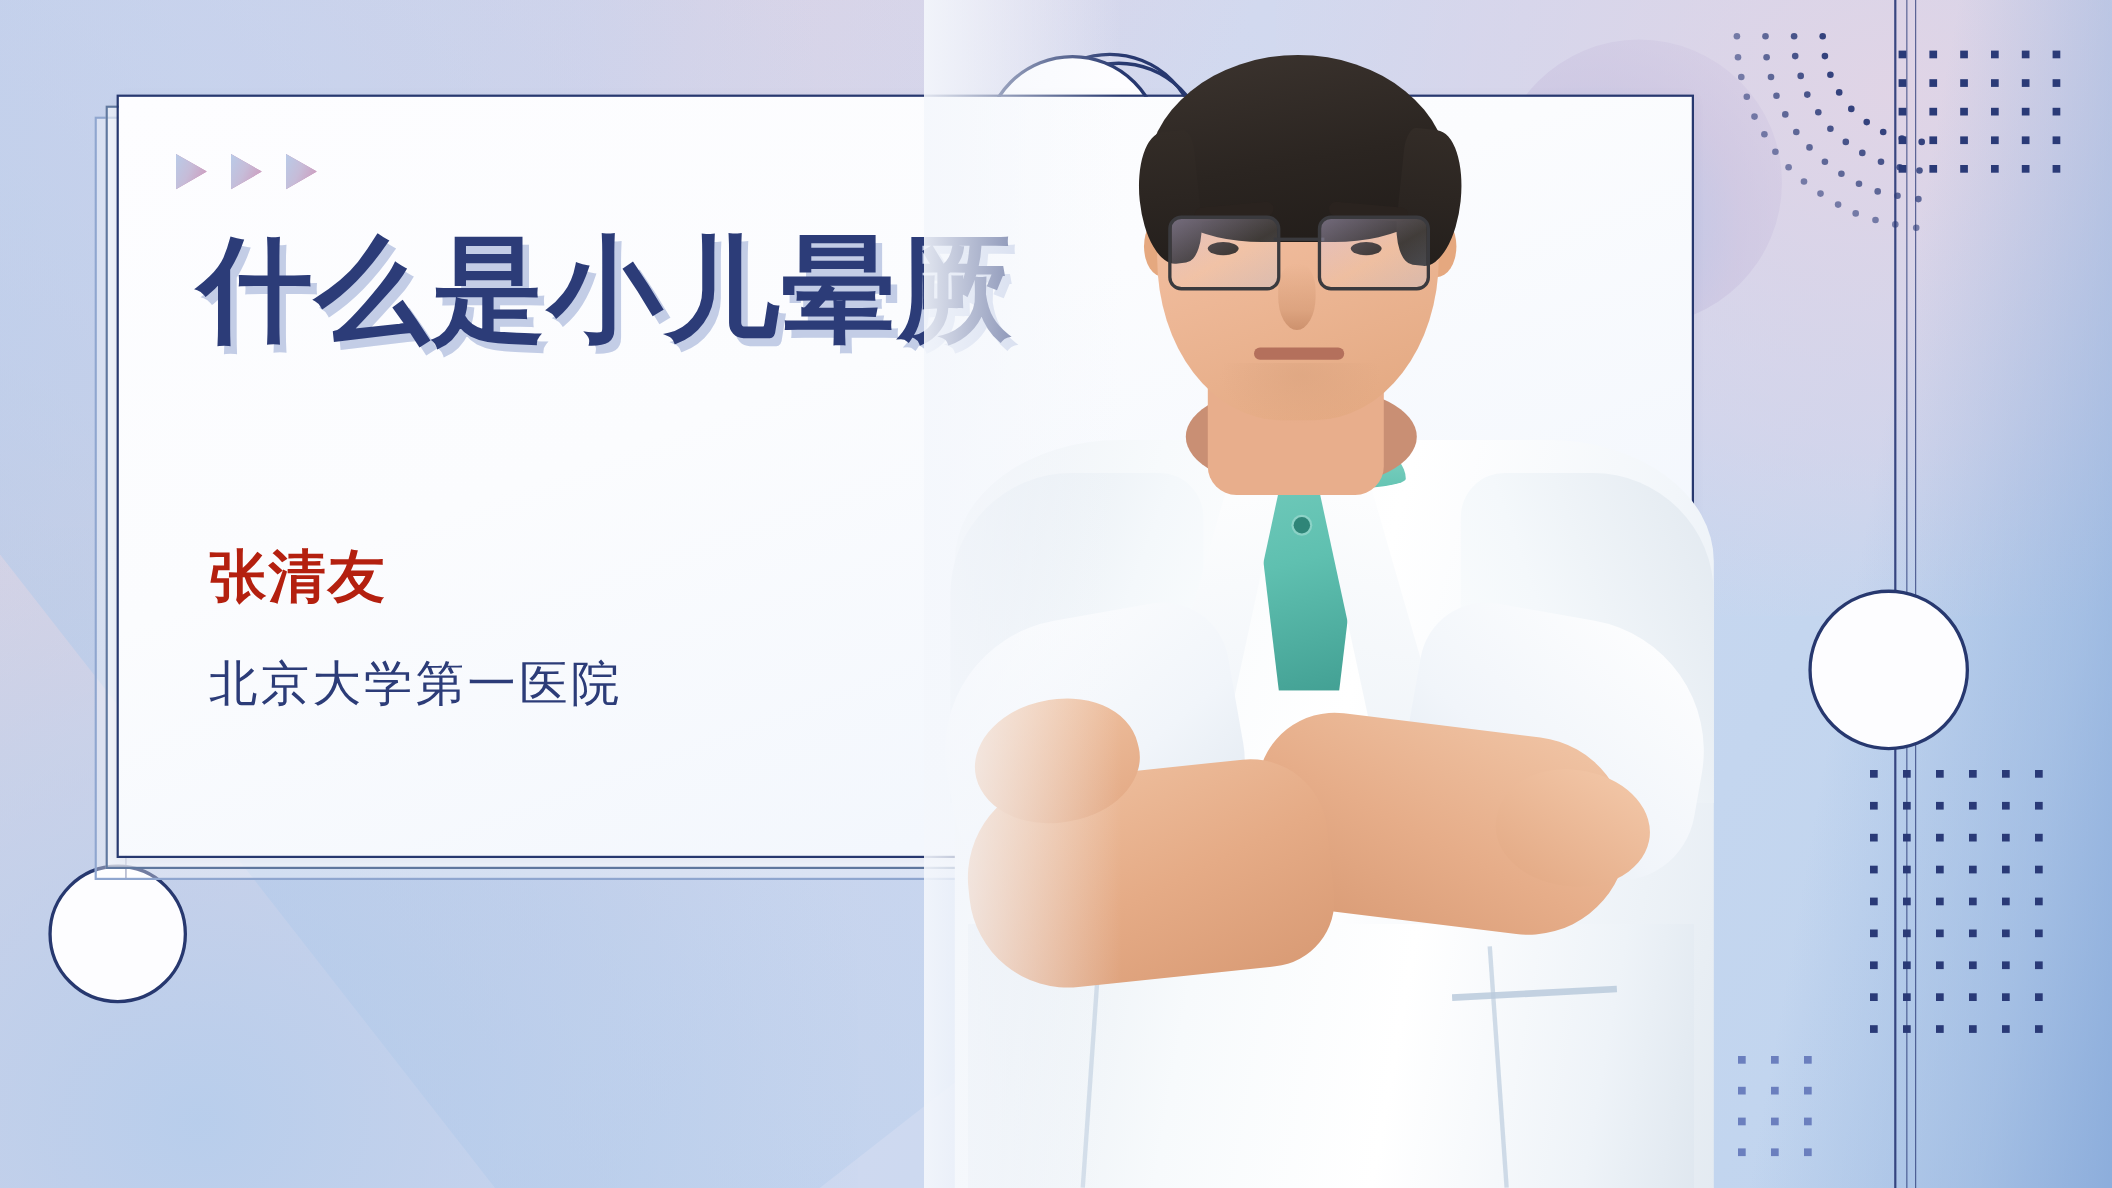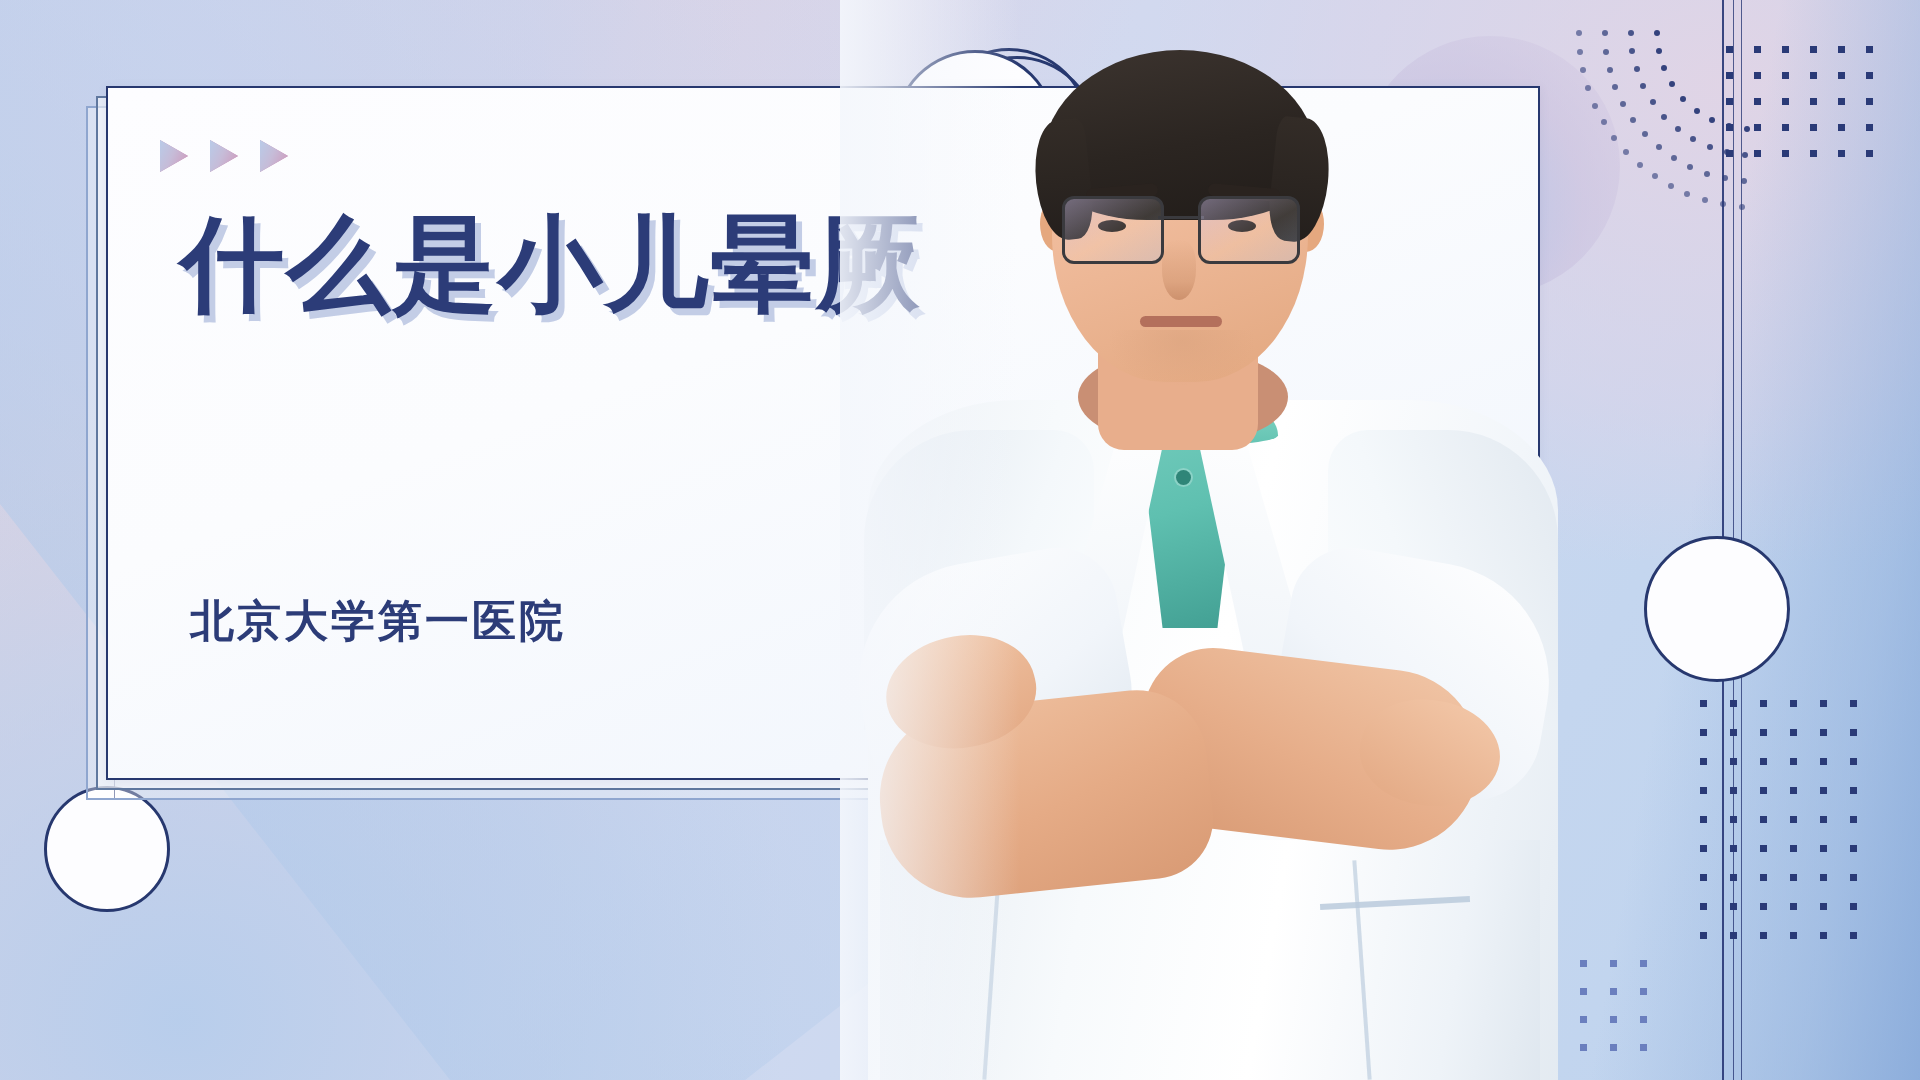--- a/index.html
+++ b/index.html
@@ -78,21 +78,21 @@
     font-size:104px;line-height:1.12;font-weight:700;letter-spacing:2px;
     color:#2c3c78;
     text-shadow:6px 7px 0 #c3cde6;
     white-space:nowrap;}
 
   
   .cred{position:absolute;left:190px;top:490px;display:flex;align-items:baseline;white-space:nowrap;}
   .cred .name{font-size:52px;font-weight:700;color:#b4200f;letter-spacing:2px;}
   .cred .role{font-size:44px;font-weight:400;color:#2c3c78;letter-spacing:2px;margin-left:40px;}
   .hospital{position:absolute;left:190px;top:592px;
-    font-size:44px;font-weight:700;color:#2c3c78;letter-spacing:3px;white-space:nowrap;text-align:right;}
+    font-size:44px;font-weight:400;color:#2c3c78;letter-spacing:3px;white-space:nowrap;text-align:right;}
 
   
   .doctor{position:absolute;left:840px;top:0;width:740px;height:1080px;}
   .d-neckshadow{position:absolute;left:238px;top:352px;width:210px;height:90px;background:#c98f74;border-radius:50%/60%;}
   .d-neck{position:absolute;left:258px;top:320px;width:160px;height:130px;background:#e8ae8c;border-radius:26px;}
   .d-head{position:absolute;left:212px;top:62px;width:256px;height:320px;
     background:linear-gradient(160deg,#f3c3a2 0%,#eeb governs 0%,#efb999 48%,#e3a77f 100%);
     background:linear-gradient(160deg,#f3c4a3 0%,#efba9a 48%,#e2a77f 100%);
     border-radius:48% 48% 44% 44%/54% 54% 46% 46%;}
   .d-ear-l{position:absolute;left:200px;top:196px;width:36px;height:56px;background:#e5a87f;border-radius:50%;}
@@ -364,20 +364,21 @@
 
   <div class="arrows">
     <span class="arrow"></span>
     <span class="arrow"></span>
     <span class="arrow"></span>
   </div>
 
   <div class="title">什么是小儿晕厥</div>
 
   <div class="cred">
+    <span class="name">张清友</span>
   </div>
   <div class="hospital">北京大学第一医院</div>
 
   <div class="doctor">
     <div class="d-coat"></div>
     <div class="d-coat-shoulder-l"></div>
     <div class="d-coat-shoulder-r"></div>
     <div class="d-scrub"></div>
     <div class="d-scrub-collar"></div>
     <div class="d-scrub-btn"></div>

